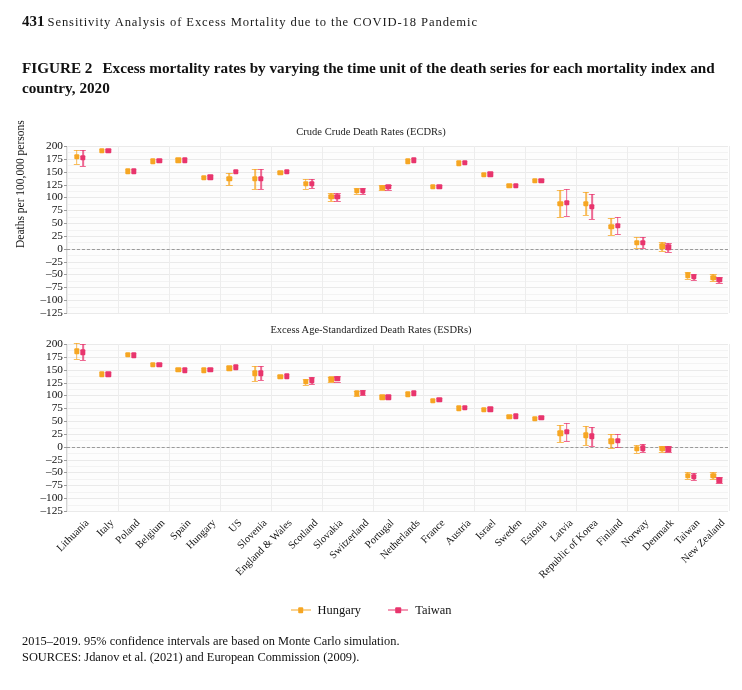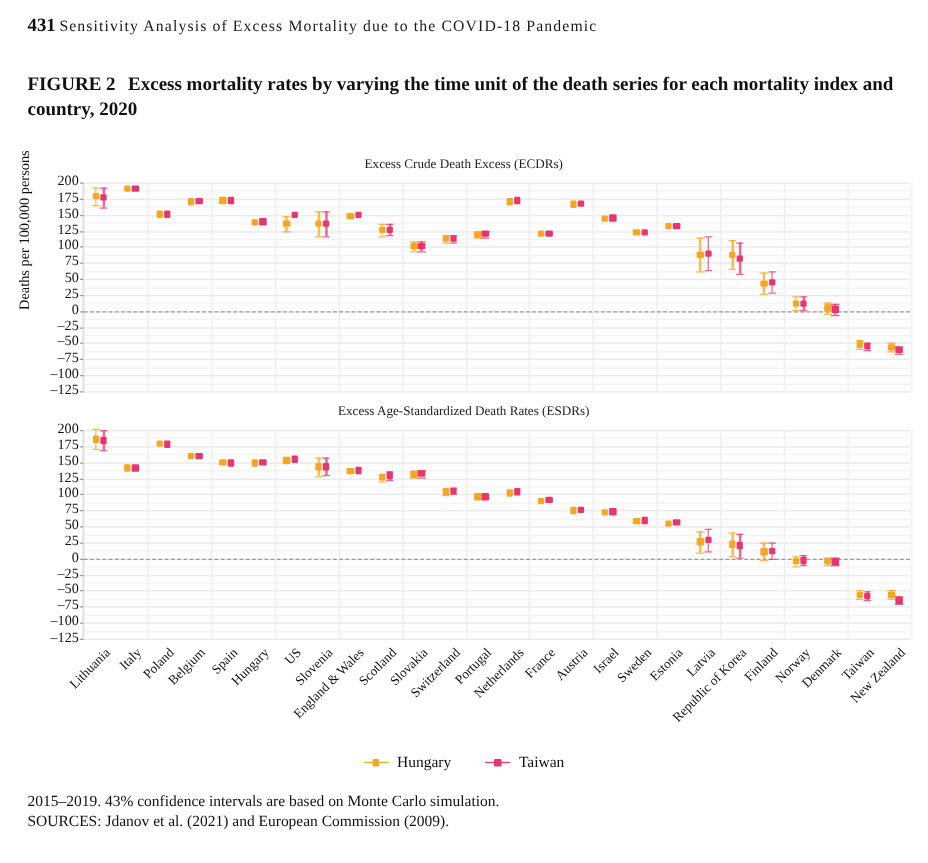--- a/index.html
+++ b/index.html
@@ -193,21 +193,21 @@
 </div>
 
 <div id="figure-caption">
   <span class="figlabel">FIGURE 2</span><span>Excess mortality rates by varying the time unit of the death series for each mortality index and country, 2020</span>
 </div>
 
 <div id="chart-block">
 
   <div id="ylabel">Deaths per 100,000 persons</div>
 
-  <div class="axis-title" id="title-top" style="top:8px;">Excess Crude Death Excess (ECDRs)</div>
+  <div class="axis-title" id="title-top" style="top:8px;">Crude Crude Death Rates (ECDRs)</div>
   <div class="panel" id="panel-top">
       <div class="gridline-h minor" style="top: 0px;"></div>
       <div class="gridline-h minor" style="top: 6.42308px;"></div>
       <div class="gridline-h minor" style="top: 12.8462px;"></div>
       <div class="gridline-h minor" style="top: 19.2692px;"></div>
       <div class="gridline-h minor" style="top: 25.6923px;"></div>
       <div class="gridline-h minor" style="top: 32.1154px;"></div>
       <div class="gridline-h minor" style="top: 38.5385px;"></div>
       <div class="gridline-h minor" style="top: 44.9615px;"></div>
       <div class="gridline-h minor" style="top: 51.3846px;"></div>
@@ -668,15 +668,15 @@
       <span class="lg-text">Hungary</span>
     </span>
     <span class="lg-item">
       <span class="lg-swatch" style="color: rgb(232, 53, 109);"><b></b><i style="background: rgb(232, 53, 109);"></i></span>
       <span class="lg-text">Taiwan</span>
     </span>
   </div>
 </div>
 
 <div id="notes">
-  <div>2015–2019. 43% confidence intervals are based on Monte Carlo simulation.</div>
+  <div>2015–2019. 95% confidence intervals are based on Monte Carlo simulation.</div>
   <div>SOURCES: Jdanov et al. (2021) and European Commission (2009).</div>
 </div>
 
 </body></html>

